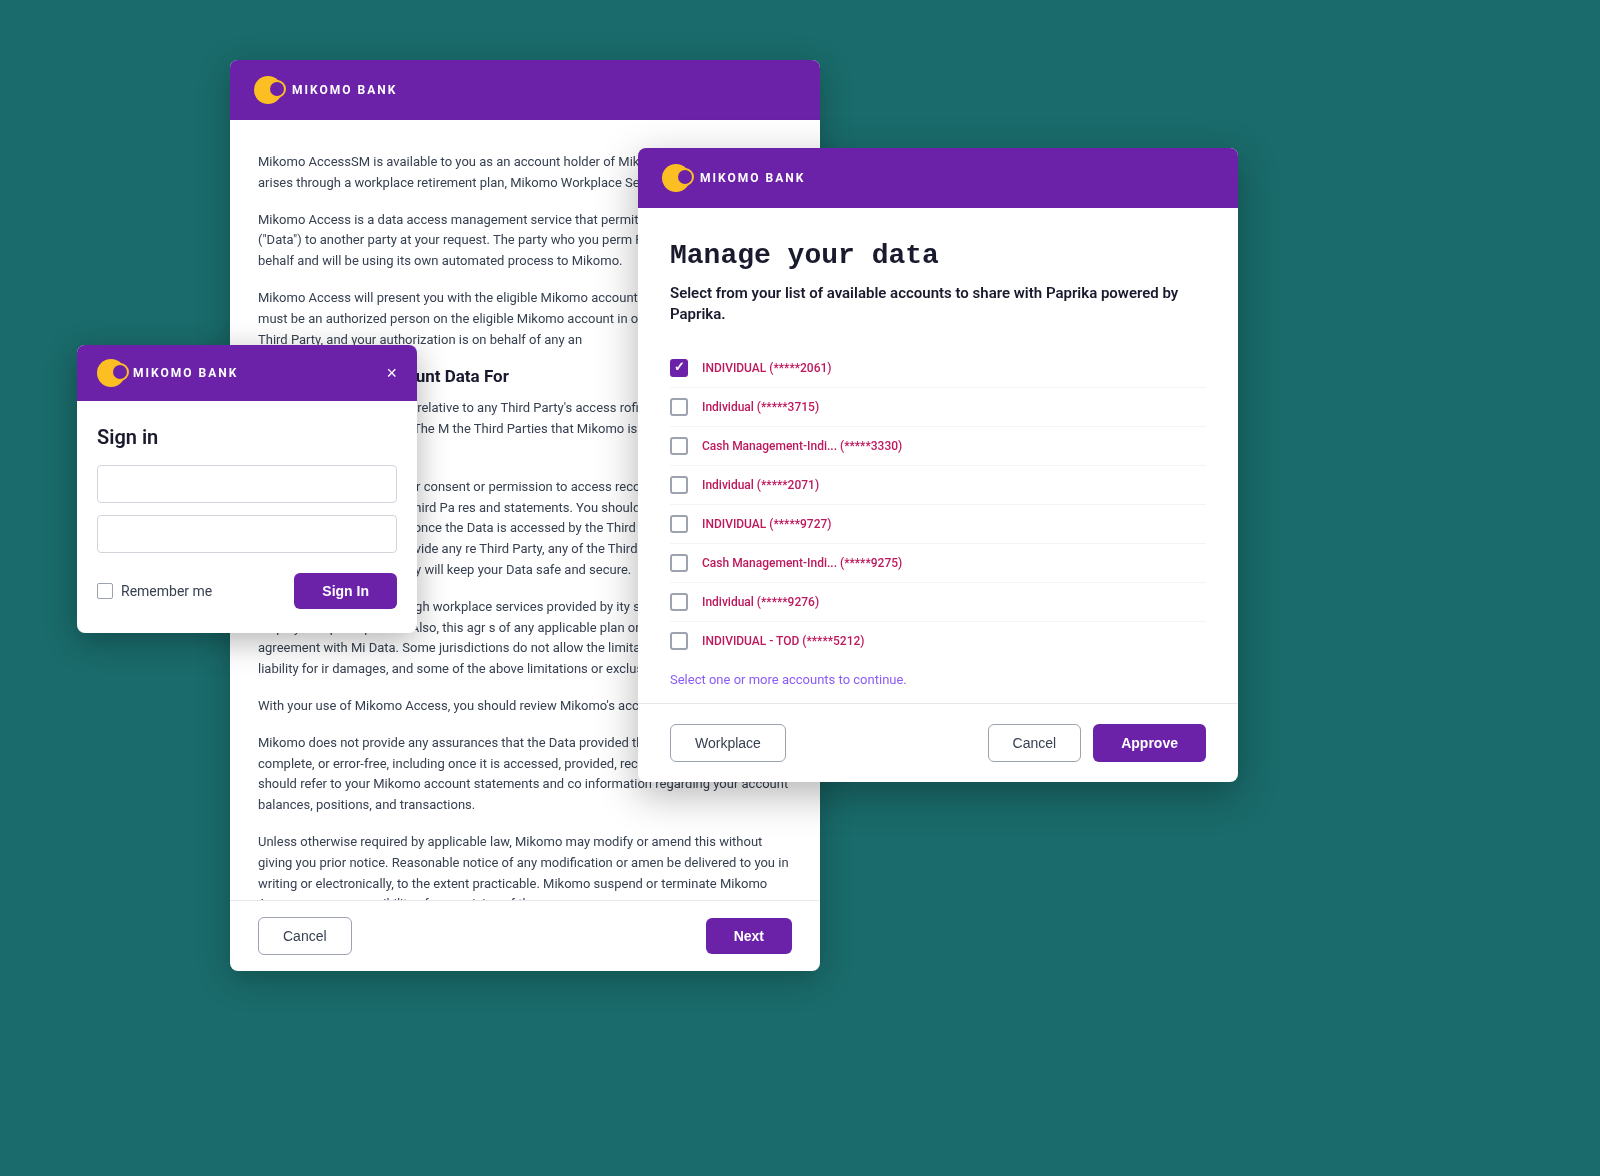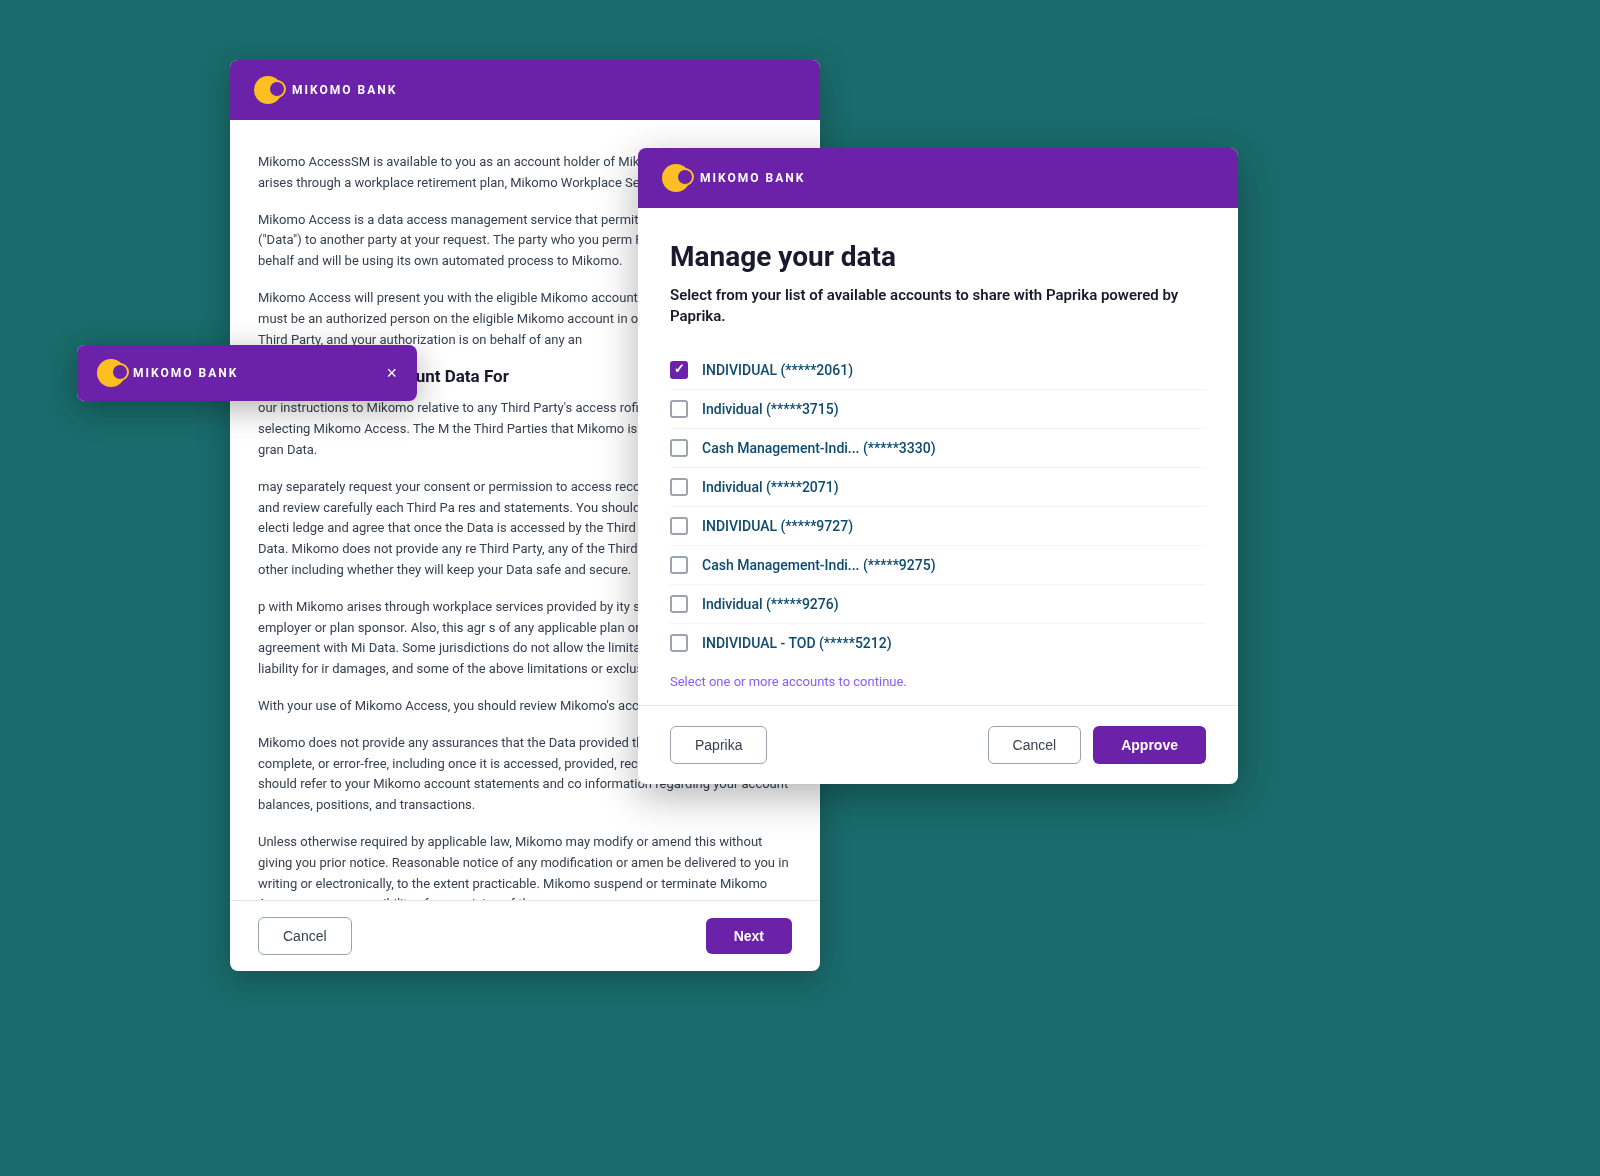--- a/index.html
+++ b/index.html
@@ -206,20 +206,21 @@
       gap: 10px;
     }
     .card-manage-body {
       padding: 32px 32px 0 32px;
     }
     .manage-title {
       font-size: 28px;
       font-weight: 700;
       color: #1a1a2e;
       margin-bottom: 12px;
+      font-family: Liberation Mono, monospace;
     }
     .manage-subtitle {
       font-size: 15px;
       font-weight: 600;
       color: #1a1a2e;
       margin-bottom: 24px;
       line-height: 1.4;
     }
     .account-list {
       list-style: none;
@@ -252,22 +253,22 @@
     .checkbox-account.checked::after {
       content: '✓';
       position: absolute;
       top: -2px;
       left: 2px;
       color: white;
       font-size: 13px;
       font-weight: bold;
     }
     .account-name {
-      font-size: 14px;
-      color: #0c4a6e;
+      font-size: 12px;
+      color: #be185d;
       font-weight: 500;
     }
     .select-hint {
       font-size: 13px;
       color: #8b5cf6;
       margin-top: 12px;
       padding-bottom: 16px;
     }
     .card-manage-footer {
       padding: 20px 32px;
@@ -337,20 +338,32 @@
 </div>
 
 <div class="card-signin">
   <div class="card-signin-header">
     <div class="card-signin-logo">
       <div class="logo-circle-outer"></div>
       <span class="logo-text">MIKOMO BANK</span>
     </div>
     <button class="close-btn">×</button>
   </div>
+  <div class="card-signin-body">
+    <h2 class="signin-title">Sign in</h2>
+    <input class="input-field" type="text" style="">
+    <input class="input-field" type="password" style="">
+    <div class="signin-row">
+      <label class="remember-me">
+        <div class="checkbox-sm"></div>
+        <span>Remember me</span>
+      </label>
+      <button class="btn-signin">Sign In</button>
+    </div>
+  </div>
 </div>
 
 <div class="card-manage">
   <div class="card-manage-header">
     <div class="logo-circle-outer"></div>
     <span class="logo-text">MIKOMO BANK</span>
   </div>
   <div class="card-manage-body">
     <h1 class="manage-title">Manage your data</h1>
     <p class="manage-subtitle">Select from your list of available accounts to share with Paprika powered by Paprika.</p>
@@ -384,19 +397,19 @@
         <span class="account-name">Individual (*****9276)</span>
       </li>
       <li class="account-item">
         <div class="checkbox-account"></div>
         <span class="account-name">INDIVIDUAL - TOD (*****5212)</span>
       </li>
     </ul>
     <p class="select-hint">Select one or more accounts to continue.</p>
   </div>
   <div class="card-manage-footer">
-    <button class="btn-previous">Paprika</button>
+    <button class="btn-previous">Workplace</button>
     <div class="btn-group-right">
       <button class="btn-cancel-sm">Cancel</button>
       <button class="btn-approve">Approve</button>
     </div>
   </div>
 </div>
 
 </body></html>

